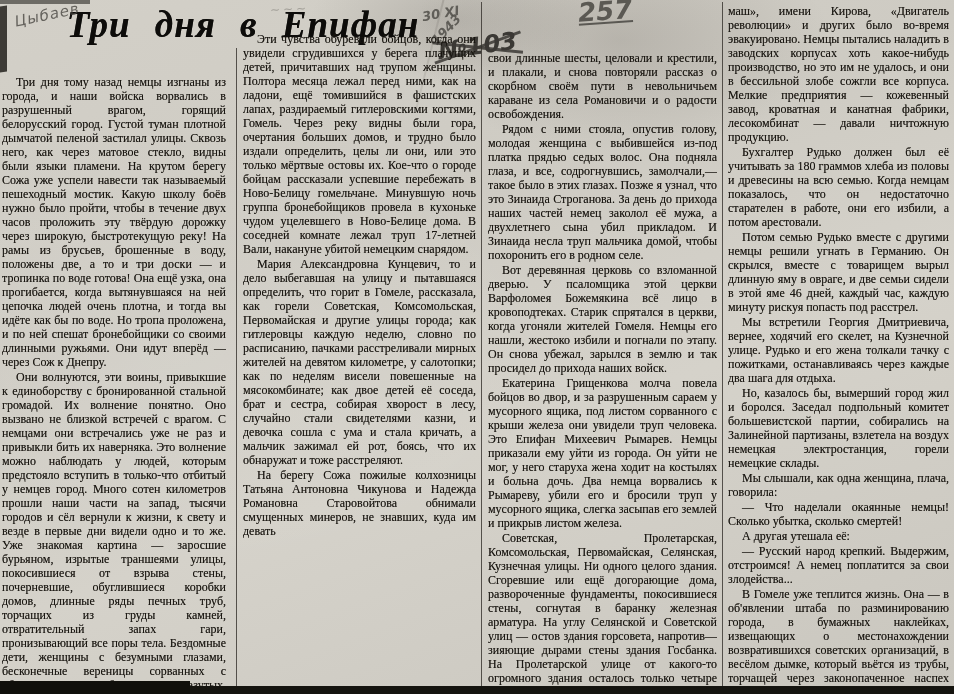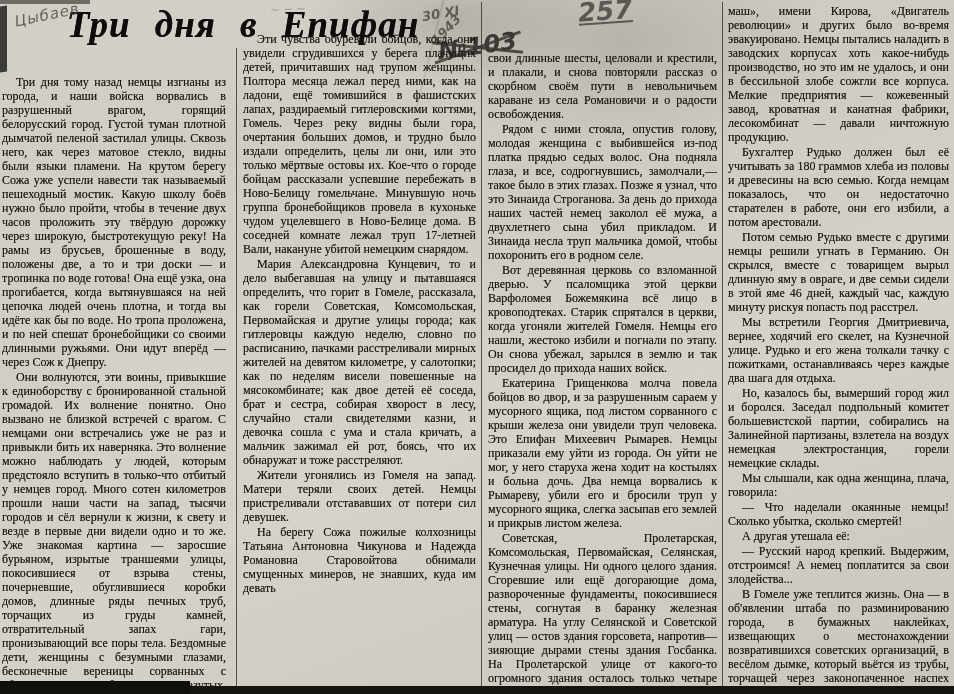--- a/index.html
+++ b/index.html
@@ -108,21 +108,20 @@
   <div class="vrule vrule2"></div>
   <div class="vrule vrule3"></div>
 
   <div class="col col1">
       <p class="par">Три дня тому назад немцы изгнаны из города, и наши войска ворвались в разрушенный врагом, горящий белорусский город. Густой туман плотной дымчатой пеленой застилал улицы. Сквозь него, как через матовое стекло, видны были языки пламени. На крутом берегу Сожа уже успели навести так называемый пешеходный мостик. Какую школу боёв нужно было пройти, чтобы в течение двух часов проложить эту твёрдую дорожку через широкую, быстротекущую реку! На рамы из брусьев, брошенные в воду, положены две, а то и три доски — и тропинка по воде готова! Она ещё узка, она прогибается, когда вытянувшаяся на ней цепочка людей очень плотна, и тогда вы идёте как бы по воде. Но тропа проложена, и по ней спешат бронебойщики со своими длинными ружьями. Они идут вперёд — через Сож к Днепру.</p>
       <p class="par">Они волнуются, эти воины, привыкшие к единоборству с бронированной стальной громадой. Их волнение понятно. Оно вызвано не близкой встречей с врагом. С немцами они встречались уже не раз и привыкли бить их наверняка. Это волнение можно наблюдать у людей, которым предстояло вступить в только-что отбитый у немцев город. Много сотен километров прошли наши части на запад, тысячи городов и сёл вернули к жизни, к свету и везде в первые дни видели одно и то же. Уже знакомая картина — заросшие бурьяном, изрытые траншеями улицы, покосившиеся от взрыва стены, почерневшие, обуглившиеся коробки домов, длинные ряды печных труб, торчащих из груды камней, отвратительный запах гари, пронизывающий все поры тела. Бездомные дети, женщины с безумными глазами, бесконечные вереницы сорванных с обжитого места, обнищавших, разутых, оборванных людей, бредущих по грязи с котомками, с тачками. Чудовищный кошмар всеобщего разрушения, народного бедствия. Разве можно привыкнуть к этому? Разве может каждый раз с новой силой не стучать, не сжиматься от боли солдатское сердце? Разве может оно не вскипать ненавистью, местью?</p>
     </div>
   <div class="col col2">
       <p class="par">Эти чувства обуревали бойцов, когда они увидели сгрудившихся у берега плачущих детей, причитавших над трупом женщины. Полтора месяца лежал перед ними, как на ладони, ещё томившийся в фашистских лапах, раздираемый гитлеровскими когтями, Гомель. Через реку видны были гора, очертания больших домов, и трудно было издали определить, целы ли они, или это только мёртвые остовы их. Кое-что о городе бойцам рассказали успевшие перебежать в Ново-Белицу гомельчане. Минувшую ночь группа бронебойщиков провела в кухоньке чудом уцелевшего в Ново-Белице дома. В соседней комнате лежал труп 17-летней Вали, накануне убитой немецким снарядом.</p>
       <p class="par">Мария Александровна Кунцевич, то и дело выбегавшая на улицу и пытавшаяся определить, что горит в Гомеле, рассказала, как горели Советская, Комсомольская, Первомайская и другие улицы города; как гитлеровцы каждую неделю, словно по расписанию, пачками расстреливали мирных жителей на девятом километре, у салотопки; как по неделям висели повешенные на мясокомбинате; как двое детей её соседа, брат и сестра, собирая хворост в лесу, случайно стали свидетелями казни, и девочка сошла с ума и стала кричать, а мальчик зажимал ей рот, боясь, что их обнаружат и тоже расстреляют.</p>
-      <p class="par">Жители угонялись из Гомеля на запад. Матери теряли своих детей. Немцы пристреливали отстававших от потери сил девушек.</p>
       <p class="par">На берегу Сожа пожилые колхозницы Татьяна Антоновна Чикунова и Надежда Романовна Старовойтова обнимали смущенных минеров, не знавших, куда им девать</p>
     </div>
   <div class="col col3">
       <p class="par noind">свои длинные шесты, целовали и крестили, и плакали, и снова повторяли рассказ о скорбном своём пути в невольничьем караване из села Романовичи и о радости освобождения.</p>
       <p class="par">Рядом с ними стояла, опустив голову, молодая женщина с выбившейся из-под платка прядью седых волос. Она подняла глаза, и все, содрогнувшись, замолчали,— такое было в этих глазах. Позже я узнал, что это Зинаида Строганова. За день до прихода наших частей немец заколол её мужа, а двухлетнего сына убил прикладом. И Зинаида несла труп мальчика домой, чтобы похоронить его в родном селе.</p>
       <p class="par">Вот деревянная церковь со взломанной дверью. У псаломщика этой церкви Варфоломея Божемякина всё лицо в кровоподтеках. Старик спрятался в церкви, когда угоняли жителей Гомеля. Немцы его нашли, жестоко избили и погнали по этапу. Он снова убежал, зарылся в землю и так просидел до прихода наших войск.</p>
       <p class="par">Екатерина Грищенкова молча повела бойцов во двор, и за разрушенным сараем у мусорного ящика, под листом сорванного с крыши железа они увидели труп человека. Это Епифан Михеевич Рымарев. Немцы приказали ему уйти из города. Он уйти не мог, у него старуха жена ходит на костылях и больна дочь. Два немца ворвались к Рымареву, убили его и бросили труп у мусорного ящика, слегка засыпав его землей и прикрыв листом железа.</p>
       <p class="par">Советская, Пролетарская, Комсомольская, Первомайская, Селянская, Кузнечная улицы. Ни одного целого здания. Сгоревшие или ещё догорающие дома, развороченные фундаменты, покосившиеся стены, согнутая в баранку железная арматура. На углу Селянской и Советской улиц — остов здания горсовета, напротив—зияющие дырами стены здания Госбанка. На Пролетарской улице от какого-то огромного здания осталось только четыре каменных столба. Вся в развалинах Красная площадь.</p>
     </div>
   <div class="col col4">

